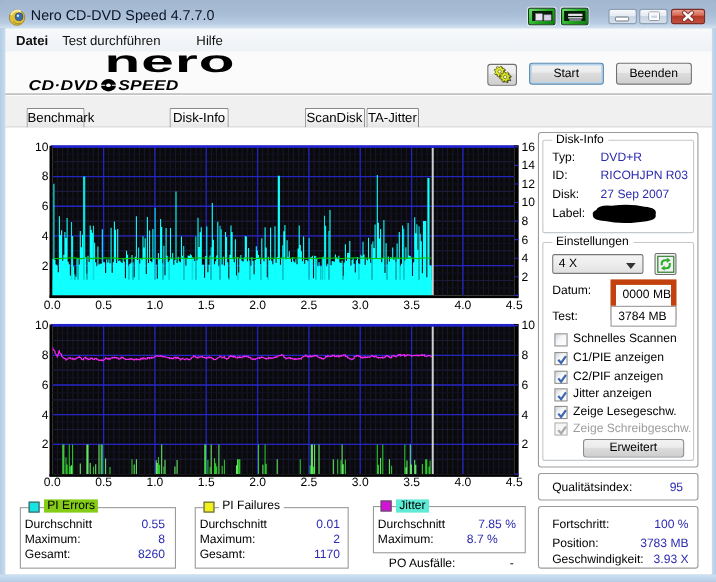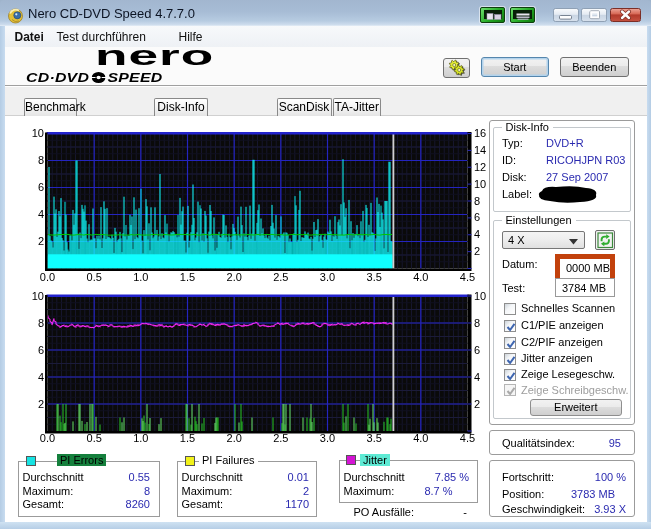--- a/index.html
+++ b/index.html
@@ -266,27 +266,27 @@
 <div class="vbtn" style="left:529.5px;top:399px;width:92.5px;height:16.5px;line-height:15px;border-color:#8e8e8e;">Erweitert</div>
 
 <div class="rbox" style="left:488.5px;top:429.5px;width:146px;height:25px;"></div>
 <div class="lbl" style="left:502px;top:436.5px;">Qualitätsindex:</div>
 <div class="lbl navy" style="left:560px;top:436.5px;width:61px;text-align:right;">95</div>
 
 <div class="rbox" style="left:488.5px;top:460px;width:146px;height:56.5px;"></div>
 <div class="lbl" style="left:502px;top:471px;">Fortschritt:</div>
 <div class="lbl navy" style="left:560px;top:471px;width:66px;text-align:right;">100 %</div>
 <div class="lbl" style="left:502px;top:487.5px;">Position:</div>
-<div class="lbl navy" style="left:560px;top:487.5px;width:66px;text-align:center;">3783 MB</div>
+<div class="lbl navy" style="left:560px;top:487.5px;width:66px;text-align:right;">3783 MB</div>
 <div class="lbl" style="left:502px;top:503px;">Geschwindigkeit:</div>
 <div class="lbl navy" style="left:560px;top:503px;width:66px;text-align:right;">3.93 X</div>
 
 <div class="abs" style="left:17.5px;top:460.5px;width:142px;height:56.5px;border:1px solid #9b9b9b;background:#fff;"></div>
 <div class="abs" style="left:25.5px;top:455.5px;width:10px;height:10px;background:#17e3e3;border:1px solid #555;"></div>
-<div class="lbl" style="left:40px;top:454px;background:#15803d;padding:0 3px;margin-left:17px;">PI Errors</div>
+<div class="lbl" style="left:40px;top:454px;background:#84cc16;padding:0 3px;">PI Errors</div>
 <div class="lbl" style="left:22.5px;top:471px;">Durchschnitt</div>
 <div class="lbl navy" style="left:90px;top:471px;width:60px;text-align:right;">0.55</div>
 <div class="lbl" style="left:22.5px;top:484.5px;">Maximum:</div>
 <div class="lbl navy" style="left:90px;top:484.5px;width:60px;text-align:right;">8</div>
 <div class="lbl" style="left:22.5px;top:498px;">Gesamt:</div>
 <div class="lbl navy" style="left:90px;top:498px;width:60px;text-align:right;">8260</div>
 
 <div class="abs" style="left:176.5px;top:460.5px;width:140.5px;height:56.5px;border:1px solid #9b9b9b;background:#fff;"></div>
 <div class="abs" style="left:184.5px;top:455.5px;width:10px;height:10px;background:#f2f21a;border:1px solid #555;"></div>
 <div class="lbl" style="left:199px;top:454px;background:#fff;padding:0 3px;">PI Failures</div>

